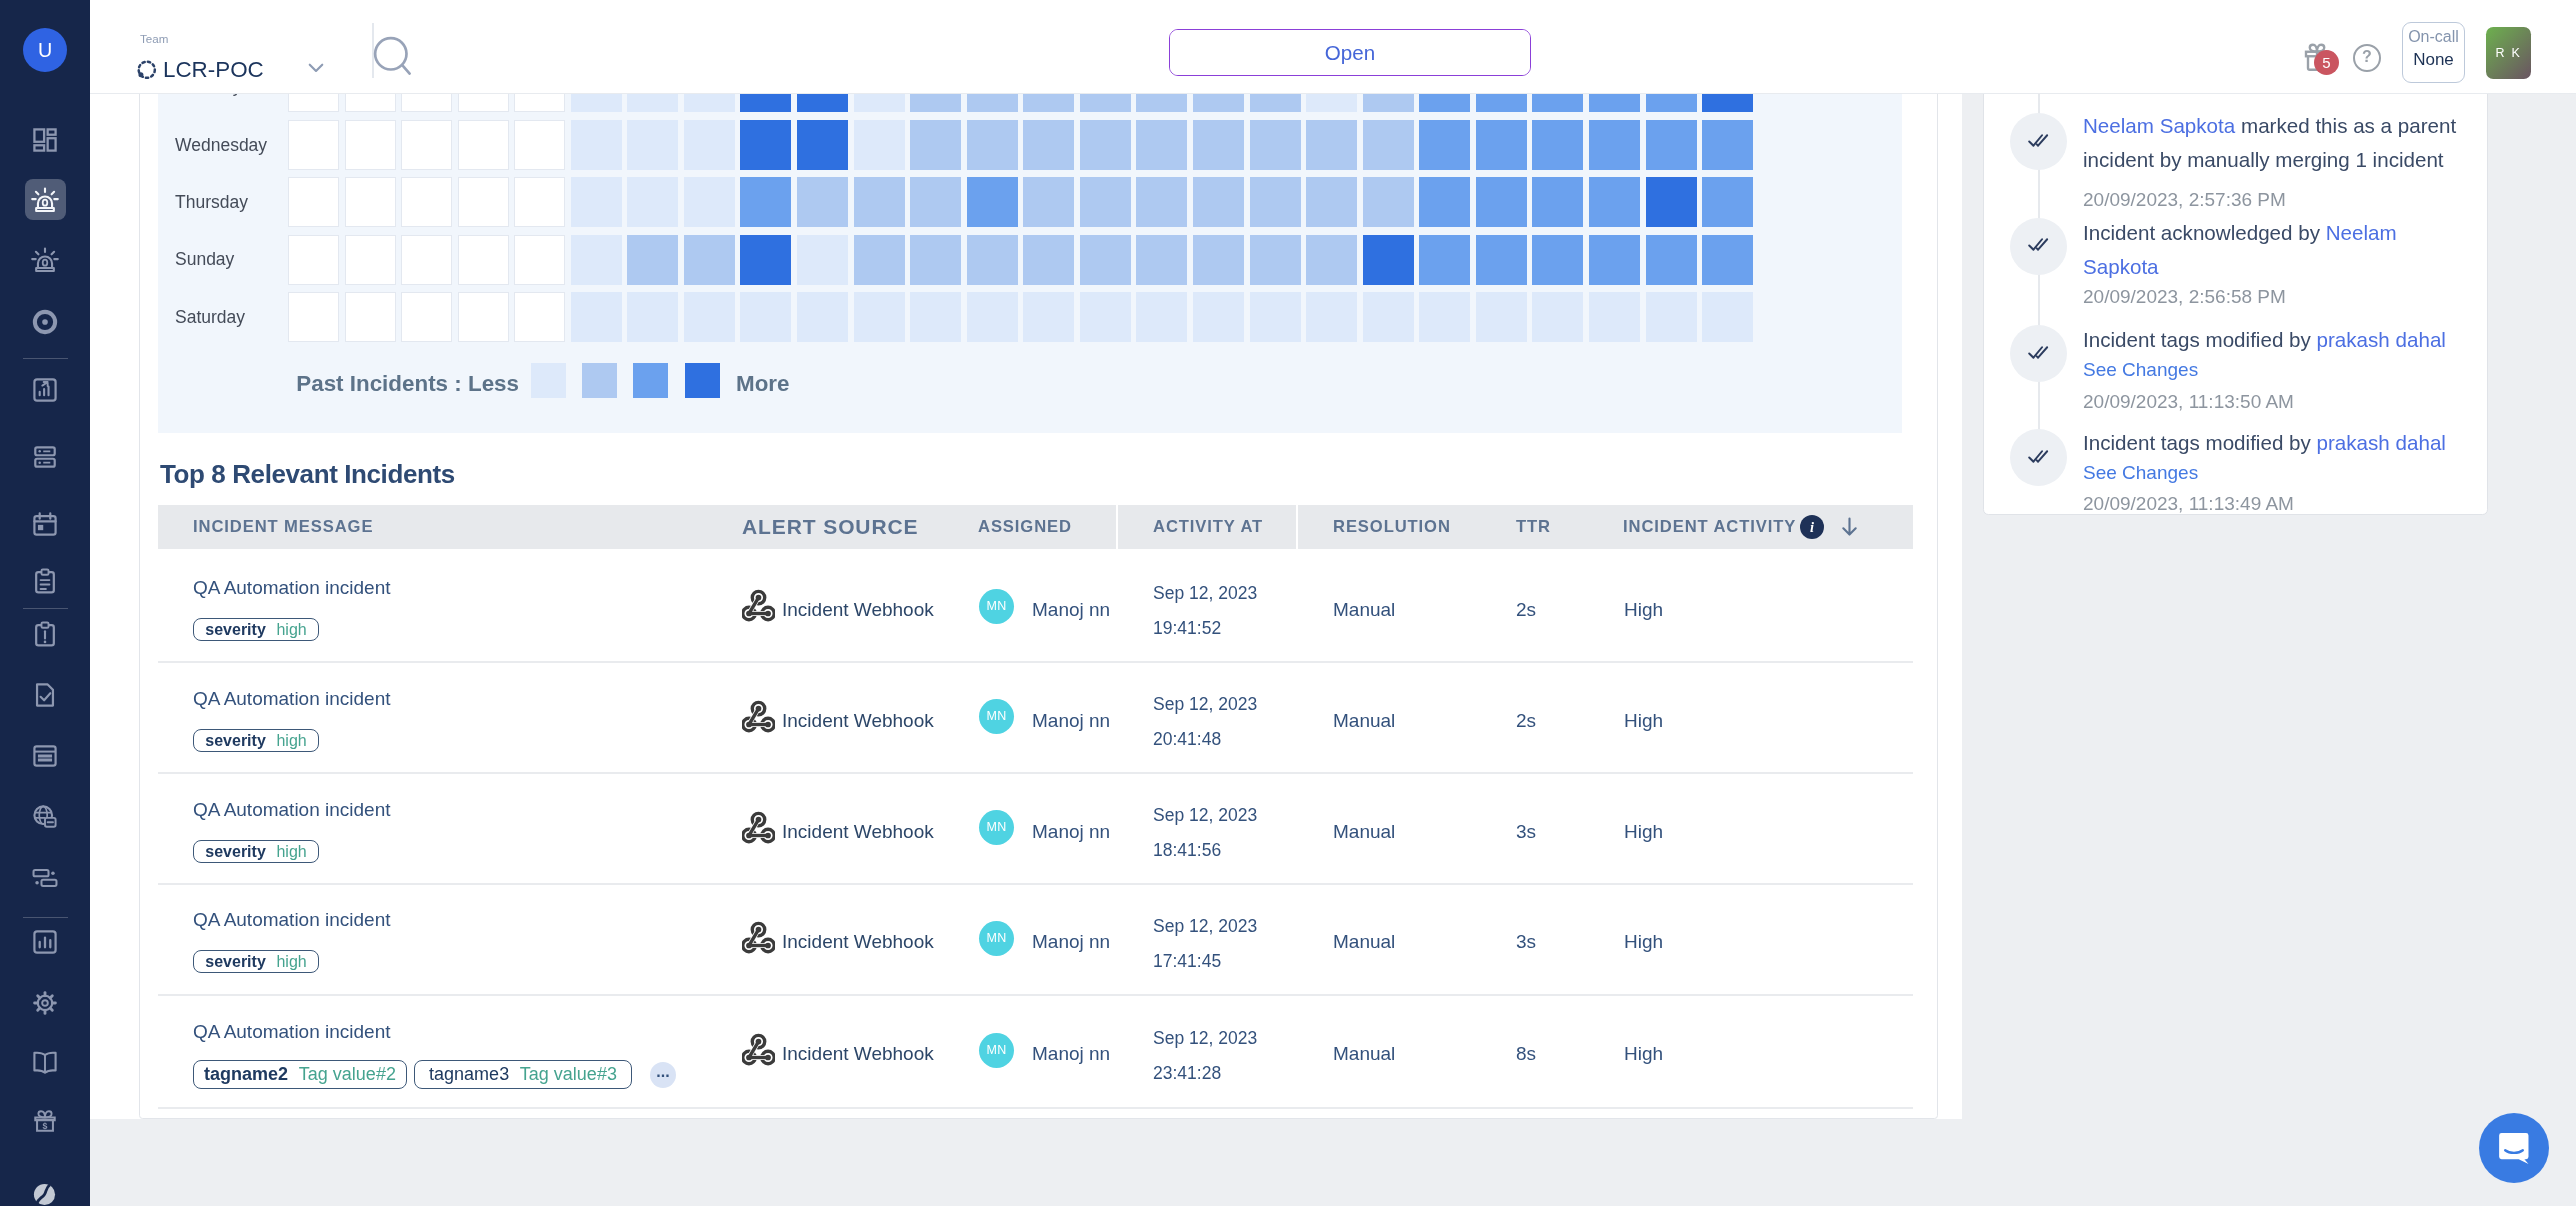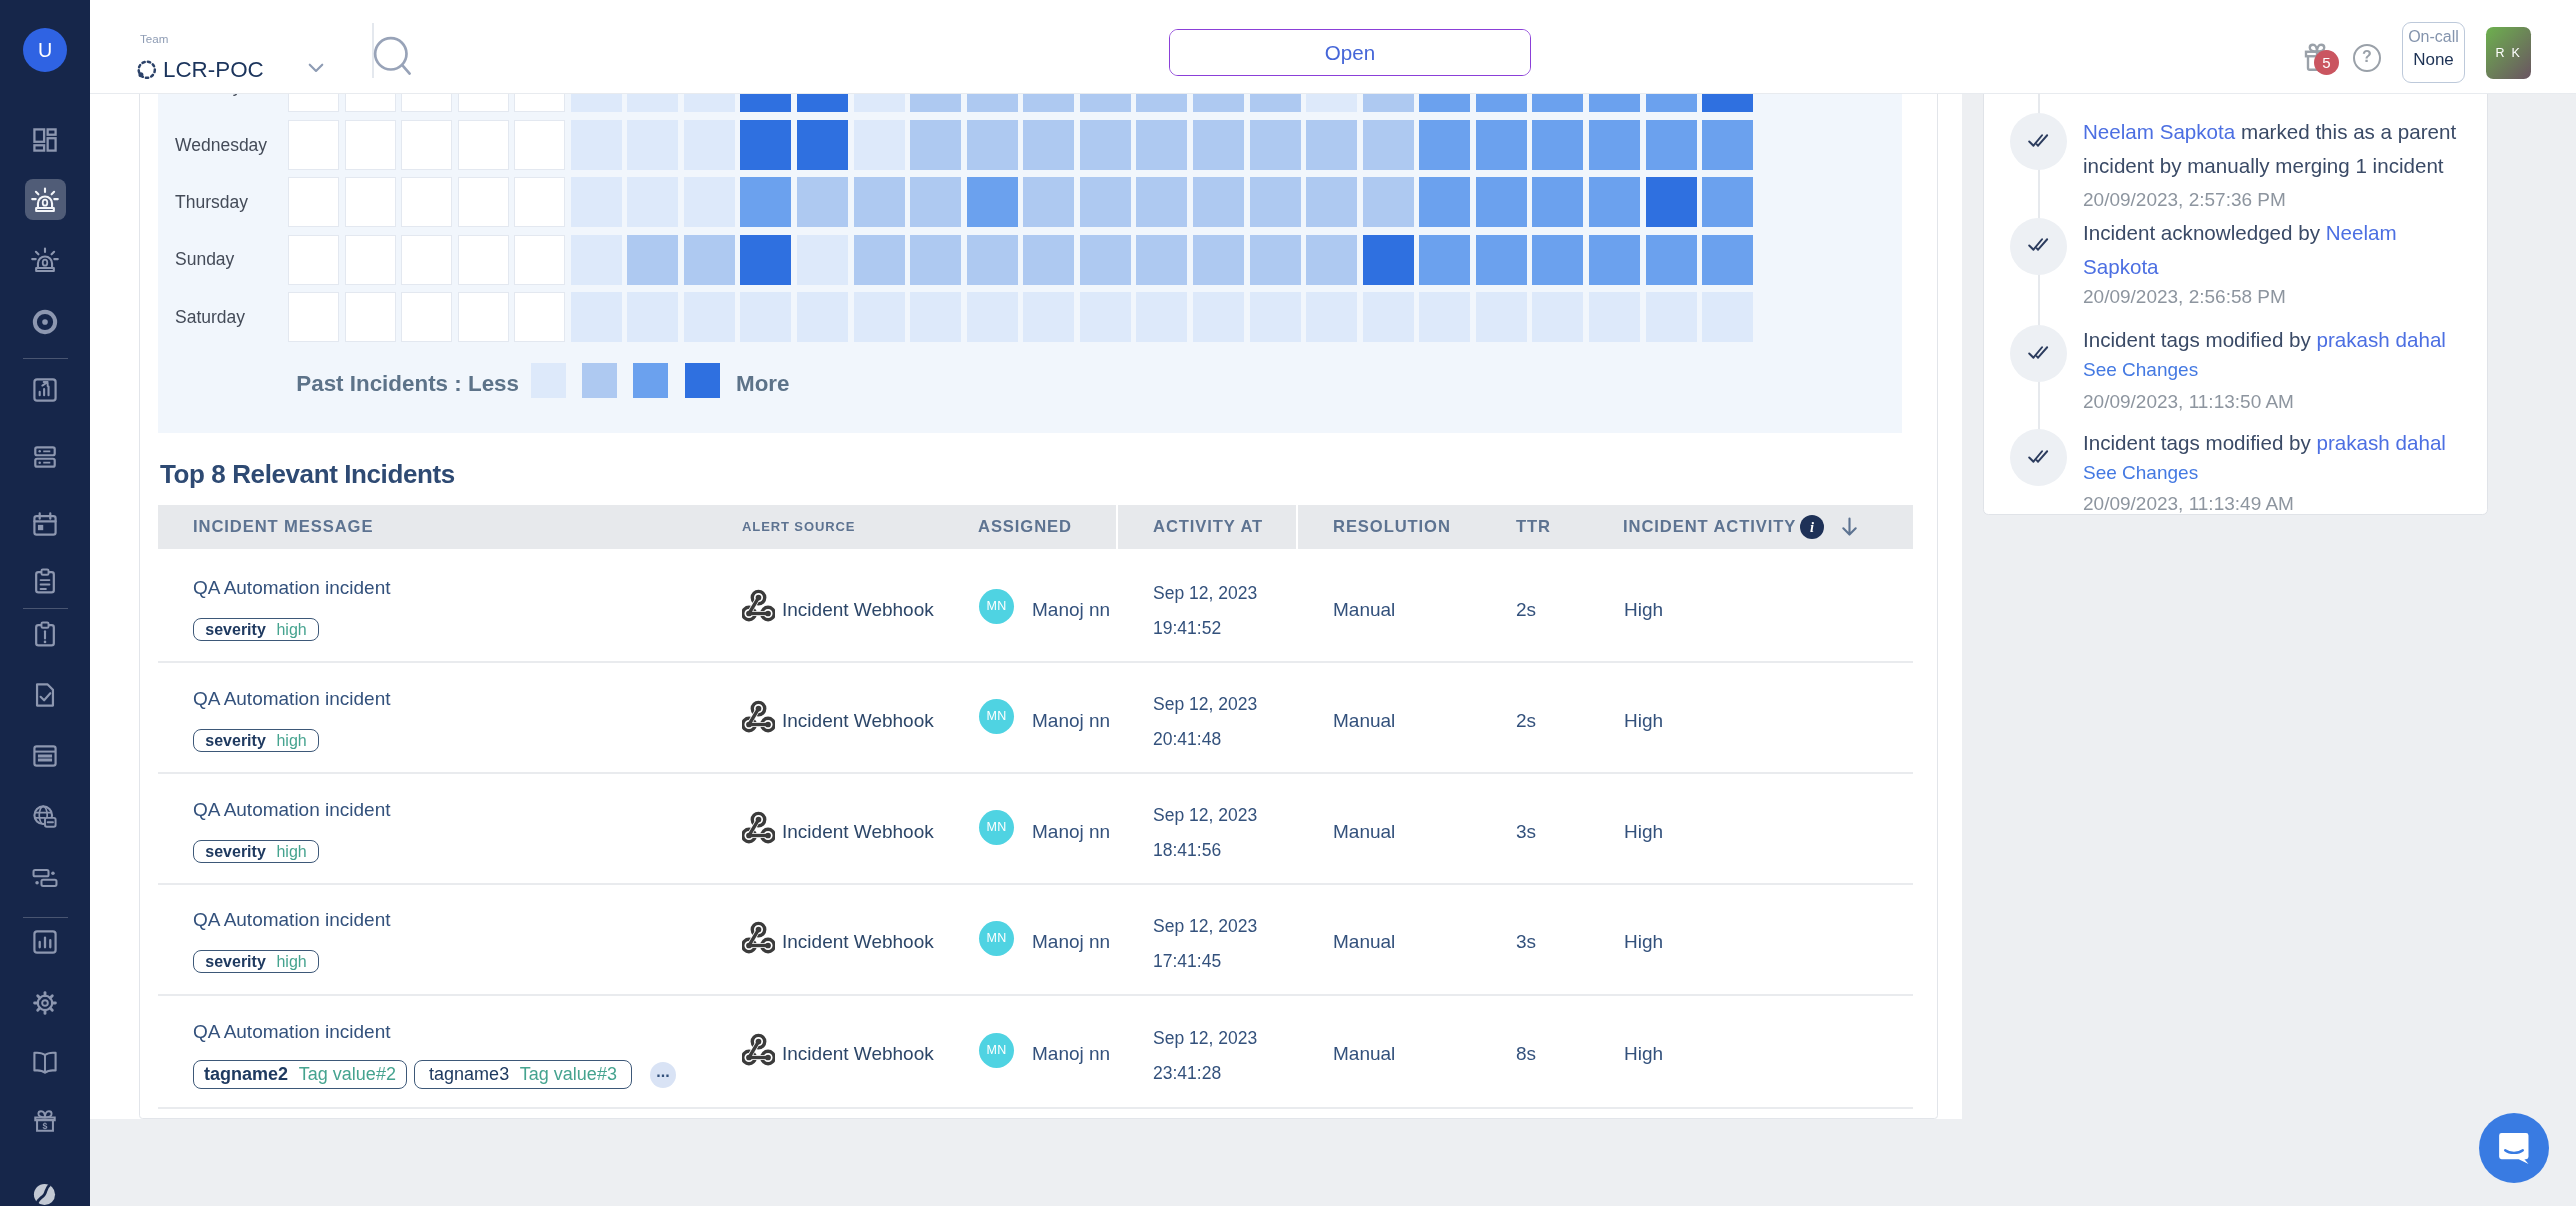--- a/index.html
+++ b/index.html
@@ -148,21 +148,21 @@
 <div class="abs" style="left:1702px;top:292px;width:51px;height:50px;background:#dde9fa;"></div>
 <div class="abs" style="left:224px;top:369px;width:295px;height:29px;line-height:29px;font-size:22.4px;font-weight:bold;color:#5d7389;text-align:right;">Past Incidents : Less</div>
 <div class="abs" style="left:531px;top:363px;width:35px;height:35px;background:#dde9fa;"></div>
 <div class="abs" style="left:582px;top:363px;width:35px;height:35px;background:#aec9f1;"></div>
 <div class="abs" style="left:633px;top:363px;width:35px;height:35px;background:#6ba1ee;"></div>
 <div class="abs" style="left:685px;top:363px;width:35px;height:35px;background:#2f70e0;"></div>
 <div class="abs" style="left:736px;top:369px;height:29px;line-height:29px;font-size:22.4px;font-weight:bold;color:#5d7389;">More</div>
 <div class="abs" style="left:160px;top:459px;font-size:26px;font-weight:bold;letter-spacing:-0.4px;color:#2e4a73;">Top 8 Relevant Incidents</div>
 <div class="abs" style="left:158px;top:505px;width:1755px;height:44px;background:#e7e9ec;"></div>
 <div class="abs" style="left:193px;top:505px;height:36px;line-height:44px;font-size:16.6px;font-weight:bold;letter-spacing:0.9px;color:#5d7391;">INCIDENT MESSAGE</div>
-<div class="abs" style="left:742px;top:505px;height:44px;line-height:44px;font-size:13px;font-weight:bold;letter-spacing:0.9px;color:#5d7391;">ALERT SOURCE</div>
+<div class="abs" style="left:742px;top:505px;height:44px;line-height:44px;font-size:21px;font-weight:bold;letter-spacing:0.9px;color:#5d7391;">ALERT SOURCE</div>
 <div class="abs" style="left:978px;top:505px;height:44px;line-height:44px;font-size:16.6px;font-weight:bold;letter-spacing:0.9px;color:#5d7391;">ASSIGNED</div>
 <div class="abs" style="left:1153px;top:505px;height:44px;line-height:44px;font-size:16.6px;font-weight:bold;letter-spacing:0.9px;color:#5d7391;">ACTIVITY AT</div>
 <div class="abs" style="left:1333px;top:505px;height:46px;line-height:44px;font-size:16.6px;font-weight:bold;letter-spacing:0.9px;color:#5d7391;">RESOLUTION</div>
 <div class="abs" style="left:1516px;top:505px;height:44px;line-height:44px;font-size:16.6px;font-weight:bold;letter-spacing:0.9px;color:#5d7391;">TTR</div>
 <div class="abs" style="left:1623px;top:505px;height:44px;line-height:44px;font-size:16.6px;font-weight:bold;letter-spacing:0.9px;color:#5d7391;">INCIDENT ACTIVITY</div>
 <div class="abs" style="left:1116px;top:505px;width:1.8px;height:44px;background:#fff;"></div>
 <div class="abs" style="left:1296px;top:505px;width:1.8px;height:44px;background:#fff;"></div>
 <div class="abs" style="left:1800px;top:515px;width:24px;height:24px;border-radius:50%;background:#1e3157;color:#fff;font-size:14.3px;font-weight:bold;text-align:center;line-height:24px;font-family:'Liberation Serif',serif;font-style:italic;">i</div>
 <svg class="abs" style="left:1838px;top:515px;" width="23" height="24" viewBox="0 0 26 27">
       <path d="M13 4 v17 M6 15 l7 7 7-7" stroke="#5d7391" stroke-width="2.4" fill="none" stroke-linecap="round" stroke-linejoin="round"></path>
@@ -318,21 +318,21 @@
 <div class="abs" style="left:2010px;top:325px;width:57px;height:57px;border-radius:50%;background:#edf0f4;"></div>
 <div class="abs" style="left:2027px;top:344px;"><svg width="23" height="18" viewBox="0 0 26 20">
         <path d="M2.5 10.5 l4.8 4.8 L17 3.5" stroke="#2c3c5e" stroke-width="2.2" fill="none" stroke-linecap="round" stroke-linejoin="round"></path>
         <path d="M10.8 13.6 l1.7 1.7 L22.8 3.5" stroke="#2c3c5e" stroke-width="2.2" fill="none" stroke-linecap="round" stroke-linejoin="round"></path>
       </svg></div>
 <div class="abs" style="left:2010px;top:429px;width:57px;height:57px;border-radius:50%;background:#edf0f4;"></div>
 <div class="abs" style="left:2027px;top:448px;"><svg width="23" height="18" viewBox="0 0 26 20">
         <path d="M2.5 10.5 l4.8 4.8 L17 3.5" stroke="#2c3c5e" stroke-width="2.2" fill="none" stroke-linecap="round" stroke-linejoin="round"></path>
         <path d="M10.8 13.6 l1.7 1.7 L22.8 3.5" stroke="#2c3c5e" stroke-width="2.2" fill="none" stroke-linecap="round" stroke-linejoin="round"></path>
       </svg></div>
-<div class="abs" style="left:2083px;top:115px;font-size:20.6px;color:#3a4a66;line-height:34px;"><span style="color:#4c6fe2;">Neelam Sapkota</span> marked this as a parent<br>incident by manually merging 1 incident</div>
+<div class="abs" style="left:2083px;top:109px;font-size:20.6px;color:#3a4a66;line-height:34px;"><span style="color:#4c6fe2;">Neelam Sapkota</span> marked this as a parent<br>incident by manually merging 1 incident</div>
 <div class="abs" style="left:2083px;top:189px;font-size:19px;color:#8d959f;">20/09/2023, 2:57:36 PM</div>
 <div class="abs" style="left:2083px;top:216px;font-size:20.6px;color:#3a4a66;line-height:34px;"><span>Incident acknowledged by </span><span style="color:#4c6fe2;">Neelam<br>Sapkota</span></div>
 <div class="abs" style="left:2083px;top:286px;font-size:19px;color:#8d959f;">20/09/2023, 2:56:58 PM</div>
 <div class="abs" style="left:2083px;top:323px;font-size:20.6px;color:#3a4a66;line-height:34px;">Incident tags modified by <span style="color:#4c6fe2;">prakash dahal</span></div>
 <div class="abs" style="left:2083px;top:359px;font-size:19px;color:#4479e2;">See Changes</div>
 <div class="abs" style="left:2083px;top:391px;font-size:19px;color:#8d959f;">20/09/2023, 11:13:50 AM</div>
 <div class="abs" style="left:2083px;top:426px;font-size:20.6px;color:#3a4a66;line-height:34px;">Incident tags modified by <span style="color:#4c6fe2;">prakash dahal</span></div>
 <div class="abs" style="left:2083px;top:462px;font-size:19px;color:#4479e2;">See Changes</div>
 <div class="abs" style="left:2083px;top:493px;font-size:19px;color:#8d959f;">20/09/2023, 11:13:49 AM</div>
 <div class="abs" style="left:90px;top:0;width:2486px;height:94px;background:#fff;border-bottom:1.8px solid #e8ebef;"></div>

